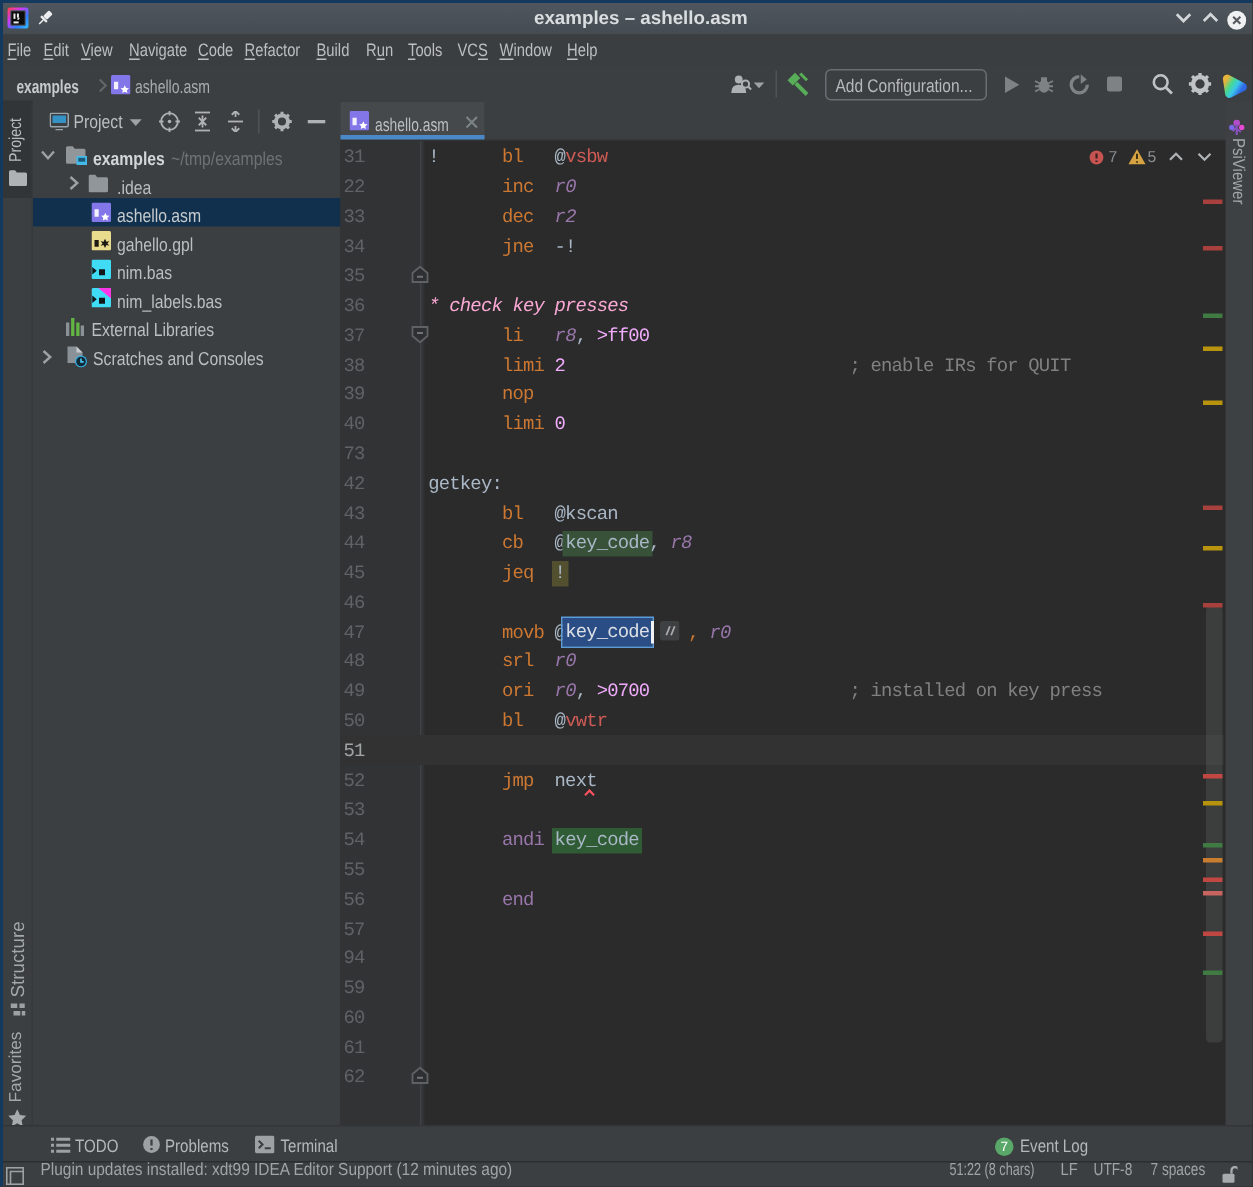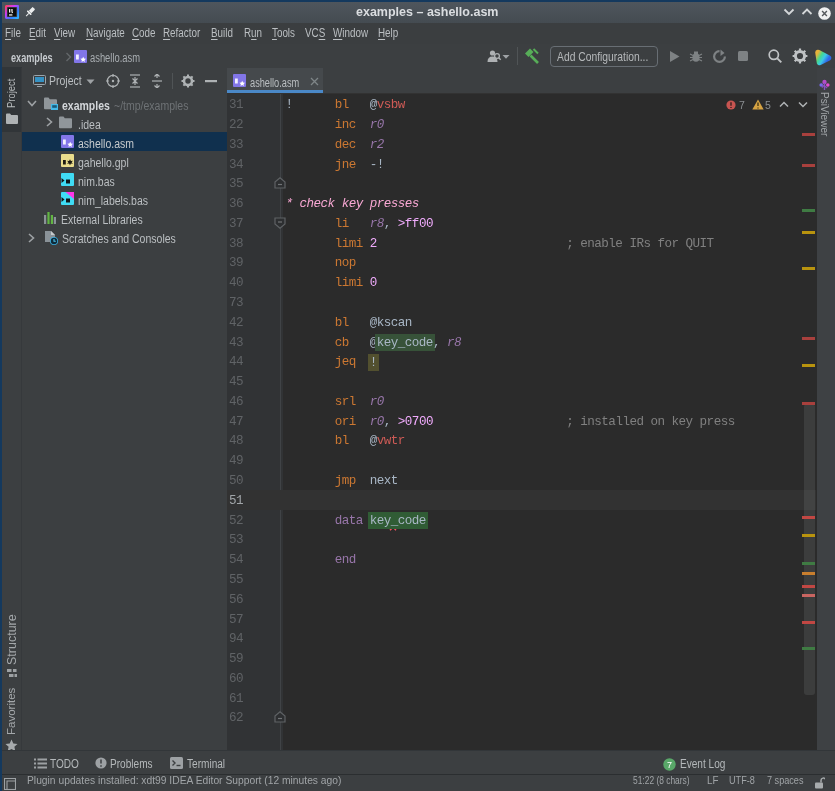--- a/index.html
+++ b/index.html
@@ -424,31 +424,36 @@
 <div class="cl">       <span class="k">inc</span>  <span class="r">r0</span></div>
 <div class="cl">       <span class="k">dec</span>  <span class="r">r2</span></div>
 <div class="cl">       <span class="k">jne</span>  -!</div>
 <div class="cl"></div>
 <div class="cl"><span class="ci">* check key presses</span></div>
 <div class="cl">       <span class="k">li</span>   <span class="r">r8</span>, <span class="n">&gt;ff00</span></div>
 <div class="cl">       <span class="k">limi</span> <span class="n">2</span>                           <span class="c">; enable IRs for QUIT</span></div>
 <div class="cl">       <span class="k">nop</span></div>
 <div class="cl">       <span class="k">limi</span> <span class="n">0</span></div>
 <div class="cl"></div>
+<div class="cl">getkey:</div>
 <div class="cl">       <span class="k">bl</span>   @kscan</div>
 <div class="cl">       <span class="k">cb</span>   @<span class="hlr">key_code</span>, <span class="r">r8</span></div>
 <div class="cl">       <span class="k">jeq</span>  <span class="hly">!</span></div>
 <div class="cl"></div>
+<div class="cl">       <span class="k">movb</span> @<span class="selbox">key_code<span style="position:absolute;right:-1px;top:2px;bottom:2px;width:1.6px;background:#f0f2f4"></span></span><svg width="13" height="14" viewBox="0 0 13 14" style="vertical-align:-3px;margin:0 6px 0 7px">
+        <rect width="13" height="13" rx="2" fill="#3e4042"></rect>
+        <path d="M4.2 9.5 L6.6 3.5 M7.4 9.5 L9.8 3.5" stroke="#a9acae" stroke-width="1.2" fill="none"></path>
+      </svg><span class="k">,</span> <span class="r">r0</span></div>
 <div class="cl">       <span class="k">srl</span>  <span class="r">r0</span></div>
 <div class="cl">       <span class="k">ori</span>  <span class="r">r0</span>, <span class="n">&gt;0700</span>                   <span class="c">; installed on key press</span></div>
 <div class="cl">       <span class="k">bl</span>   @<span class="rd">vwtr</span></div>
 <div class="cl"></div>
 <div class="cl">       <span class="k">jmp</span>  next</div>
 <div class="cl"></div>
-<div class="cl">       <span class="d">data</span> <span class="hlw">key_code</span></div>
+<div class="cl">       <span class="d">andi</span> <span class="hlw">key_code</span></div>
 <div class="cl"></div>
 <div class="cl">       <span class="d">end</span></div>
 <div class="cl"></div>
 </div>
 <div class="abs" id="botbar">
 <svg class="abs" style="left:34px;top:7px" width="13" height="11" viewBox="0 0 13 11">
       <g fill="#9da1a4">
         <rect x="0" y="0.5" width="2" height="2"></rect>
         <rect x="3.5" y="0.5" width="9.5" height="2"></rect>
         <rect x="0" y="4.5" width="2" height="2"></rect>

